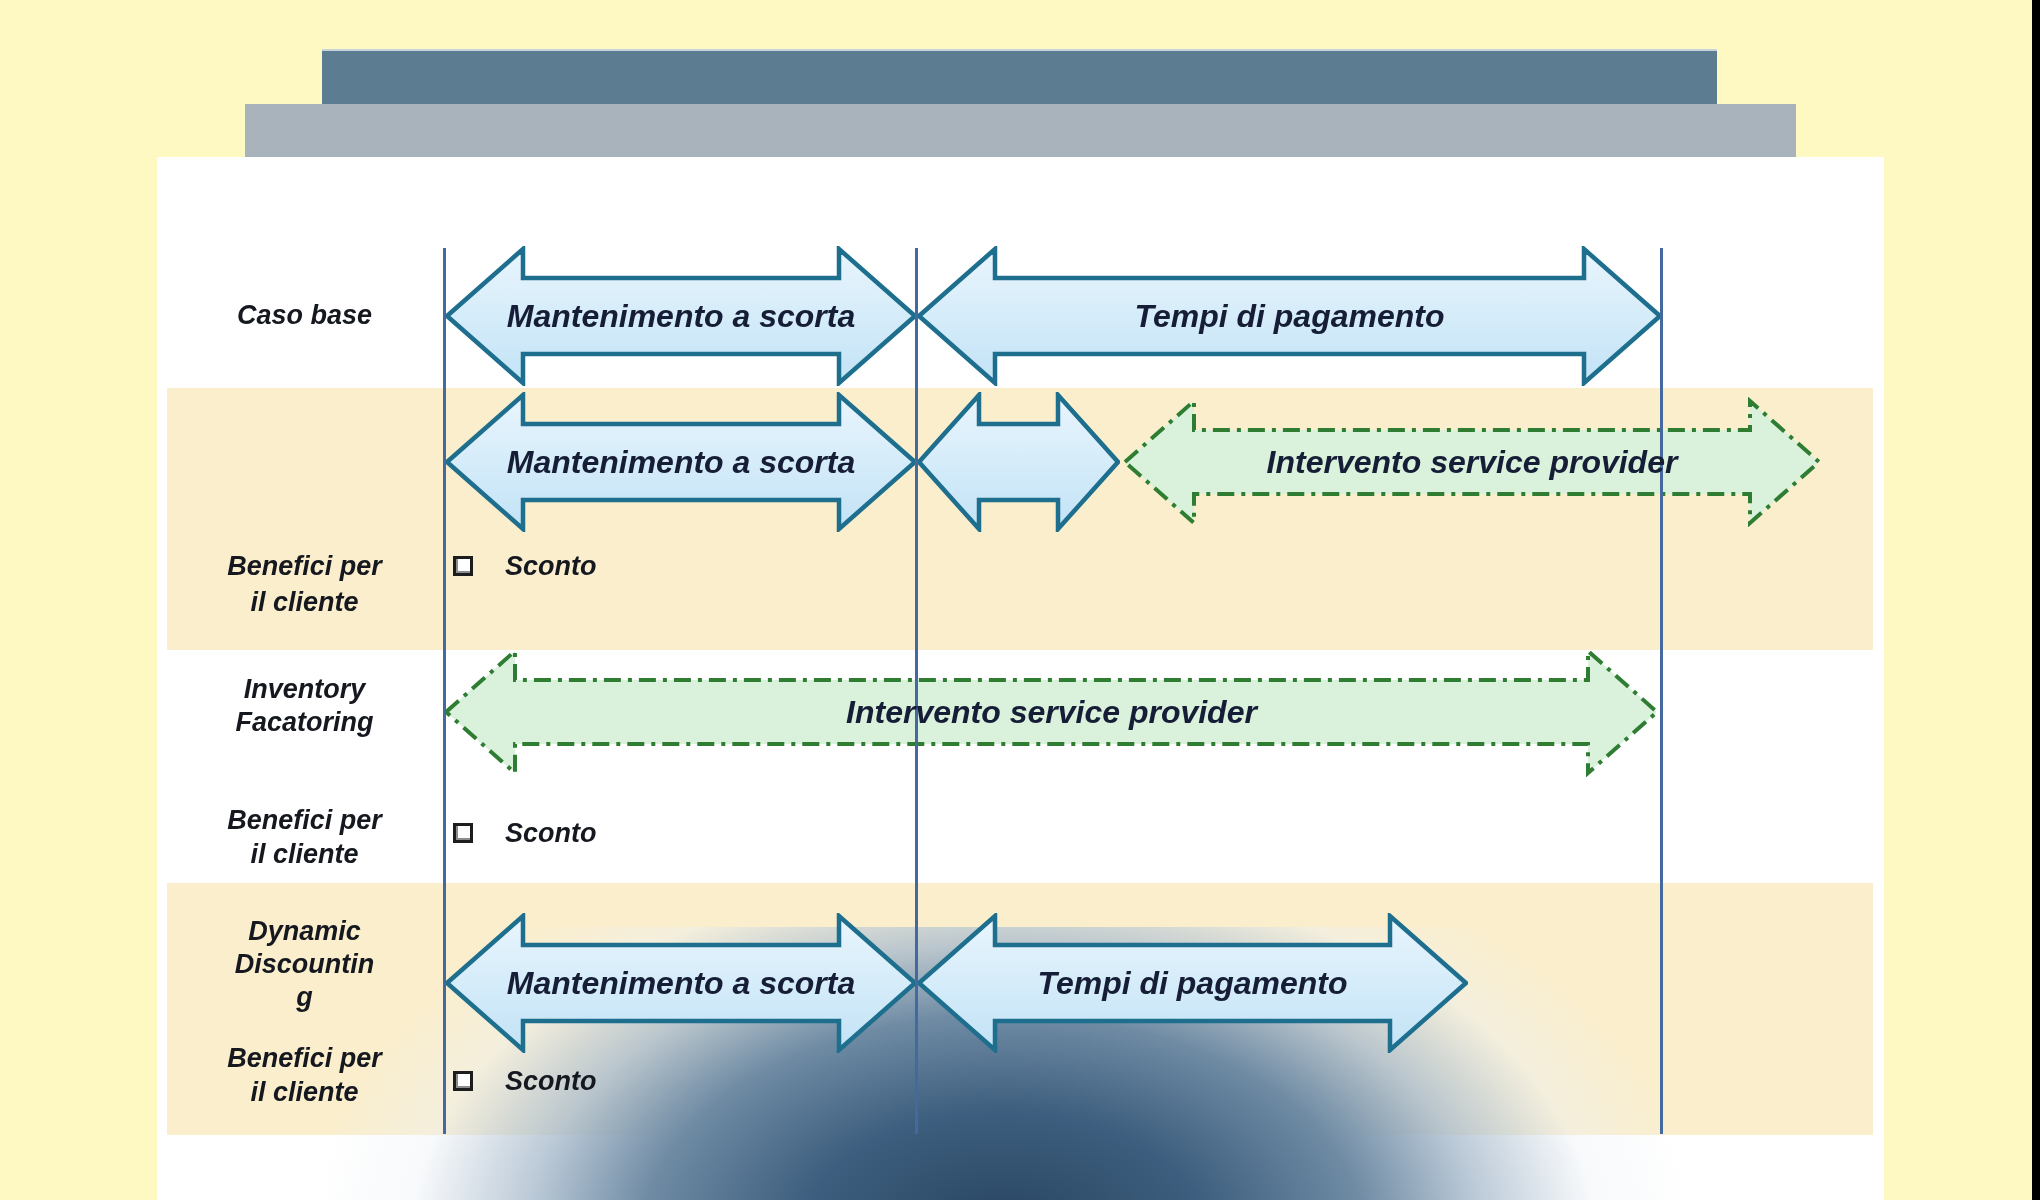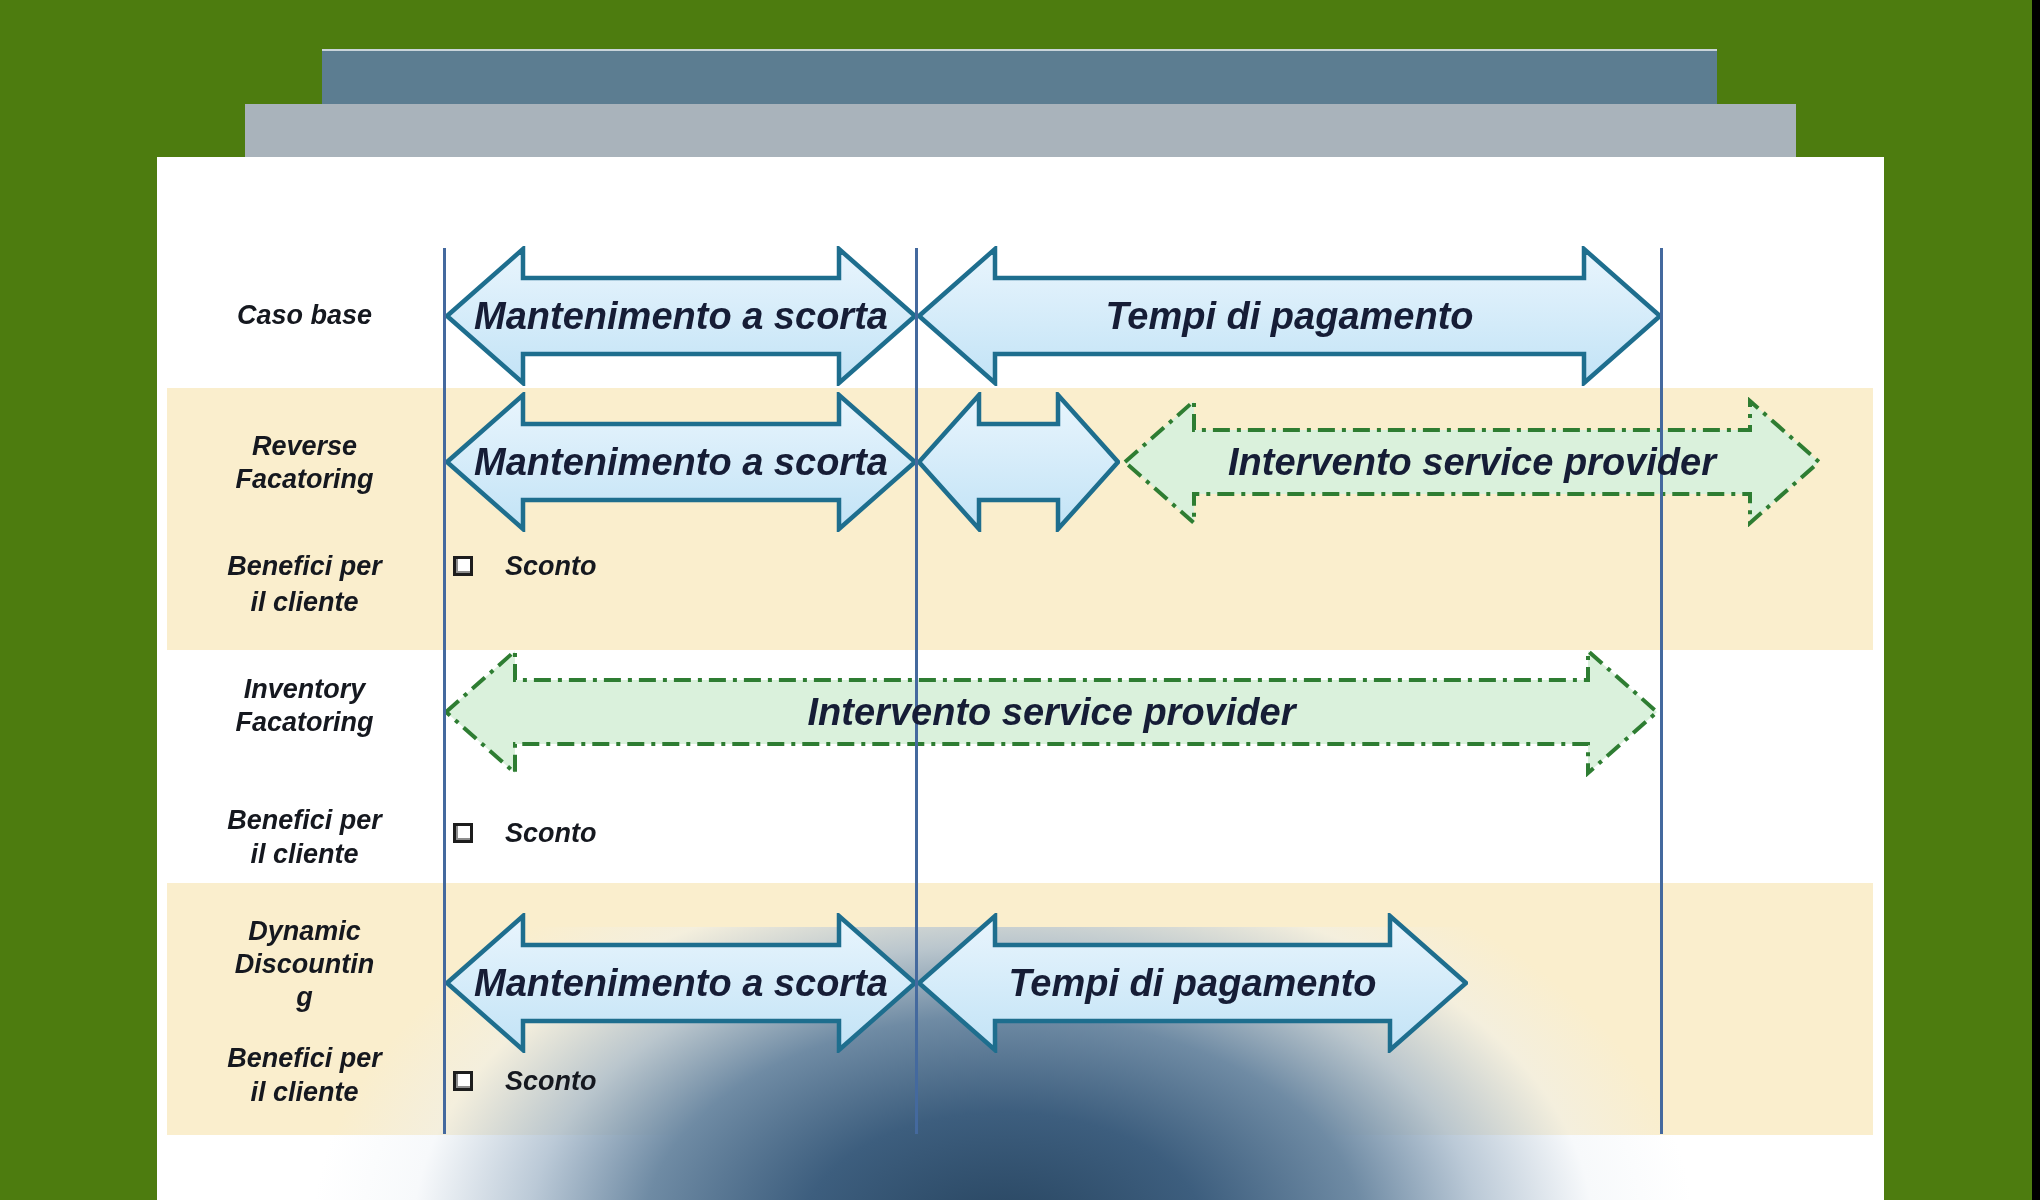--- a/index.html
+++ b/index.html
@@ -1,18 +1,18 @@
 <!DOCTYPE html>
 <html><head>
 <meta charset="utf-8">
 <style>
   * { margin:0; padding:0; box-sizing:border-box; }
   html,body { width:2040px; height:1200px; background:#000; overflow:hidden;
               font-family:"Liberation Sans","DejaVu Sans",sans-serif; }
-  .page { position:relative; width:2032px; height:1200px; background:#4d7c0f; }
+  .page { position:relative; width:2032px; height:1200px; background:#fef9c3; }
 
   .top-bar  { position:absolute; left:322px; top:49px;  width:1395px; height:55px;
               background:#5c7d91; border-top:2px solid #c9d4da; }
   .sub-bar  { position:absolute; left:245px; top:104px; width:1551px; height:53px;
               background:#a9b3bb; }
 
   .slide { position:absolute; left:157px; top:157px; width:1727px; height:1043px;
            background:#fff; }
 
   .band { position:absolute; left:10px; width:1706px; background:#faeecd; }
@@ -27,21 +27,21 @@
 
   .vline { position:absolute; top:91px; width:3px; height:886px; background:#44699e; z-index:4; }
   .vline.l1 { left:286px; } .vline.l2 { left:758px; } .vline.l3 { left:1503px; }
 
   .rowlabel { position:absolute; left:40px; width:215px; text-align:center;
               font-style:italic; font-weight:700; font-size:27px; line-height:33px;
               color:#15181f; z-index:5; }
   .arrowbox { position:absolute; z-index:3; }
   .arrowbox svg { display:block; }
   .alabel { position:absolute; display:flex; align-items:center; justify-content:center;
-            font-style:italic; font-weight:700; font-size:38px; color:#161d36;
+            font-style:italic; font-weight:700; font-size:32px; color:#161d36;
             z-index:5; white-space:nowrap; }
 
   .bullets { position:absolute; left:296px; z-index:5; }
   .bullet  { display:flex; align-items:center; height:36px; }
   .chk { width:20px; height:20px; border:3px solid #1d1d1d; background:#fff;
          box-shadow:inset 2px -2px 0 #8d8d8d; flex:none; }
   .btxt { margin-left:32px; font-style:italic; font-weight:700; font-size:27px;
           color:#15181f; white-space:nowrap; }
 
   .defs { position:absolute; width:0; height:0; }
@@ -79,24 +79,20 @@
       </svg>
     </div>
     <div class="alabel" style="left:288px; top:89px; width:472px; height:140px;">Mantenimento a scorta</div>
     <div class="arrowbox" style="left:760px; top:89px;">
       <svg width="745" height="140" viewBox="0 0 745 140">
         <polygon points="2,70 78,3 78,32 667,32 667,3 743,70 667,137 667,108 78,108 78,137" fill="url(#blueGrad)" stroke="#1e6e8e" stroke-width="4.5"></polygon>
       </svg>
     </div>
     <div class="alabel" style="left:760px; top:89px; width:745px; height:140px;">Tempi di pagamento</div>
 
-    <div class="rowlabel" style="top:273px;">
-      <div>Reverse</div>
-      <div>Facatoring</div>
-    </div>
     <div class="arrowbox" style="left:288px; top:235px;">
       <svg width="472" height="140" viewBox="0 0 472 140">
         <polygon points="2,70 78,3 78,32 394,32 394,3 470,70 394,137 394,108 78,108 78,137" fill="url(#blueGrad)" stroke="#1e6e8e" stroke-width="4.5"></polygon>
       </svg>
     </div>
     <div class="alabel" style="left:288px; top:235px; width:472px; height:140px;">Mantenimento a scorta</div>
     <div class="arrowbox" style="left:760px; top:235px;">
       <svg width="203" height="140" viewBox="0 0 203 140">
         <polygon points="2,70 62,3 62,32 141,32 141,3 201,70 141,137 141,108 62,108 62,137" fill="url(#blueGrad)" stroke="#1e6e8e" stroke-width="4.5"></polygon>
       </svg>

